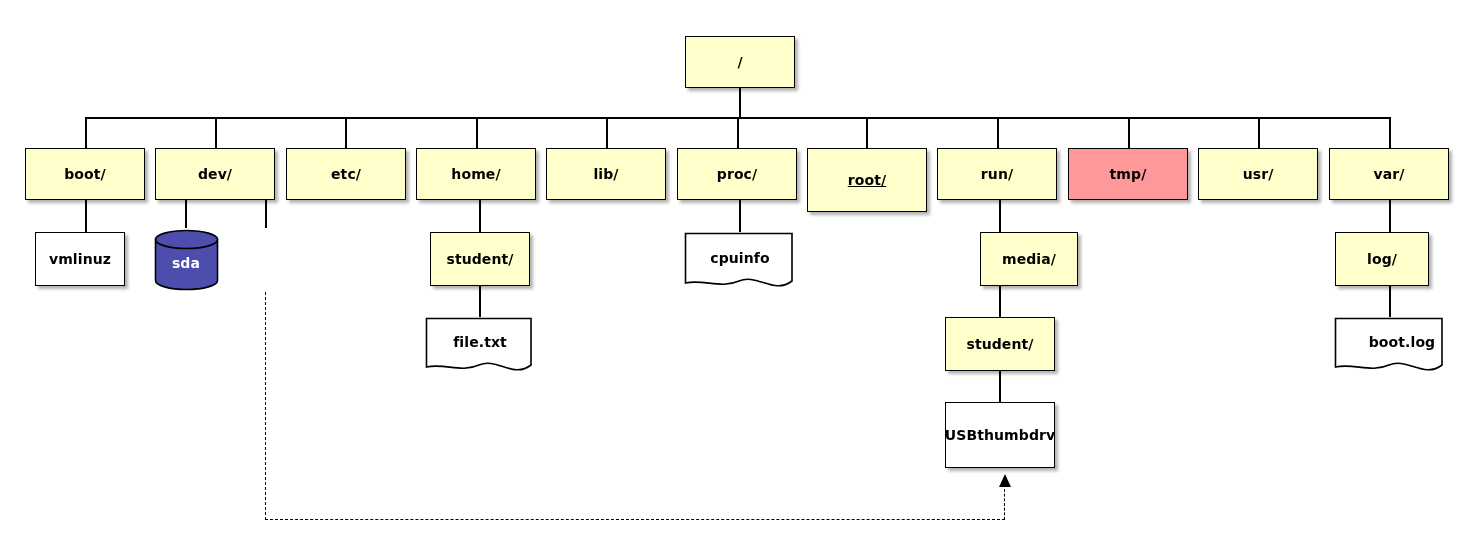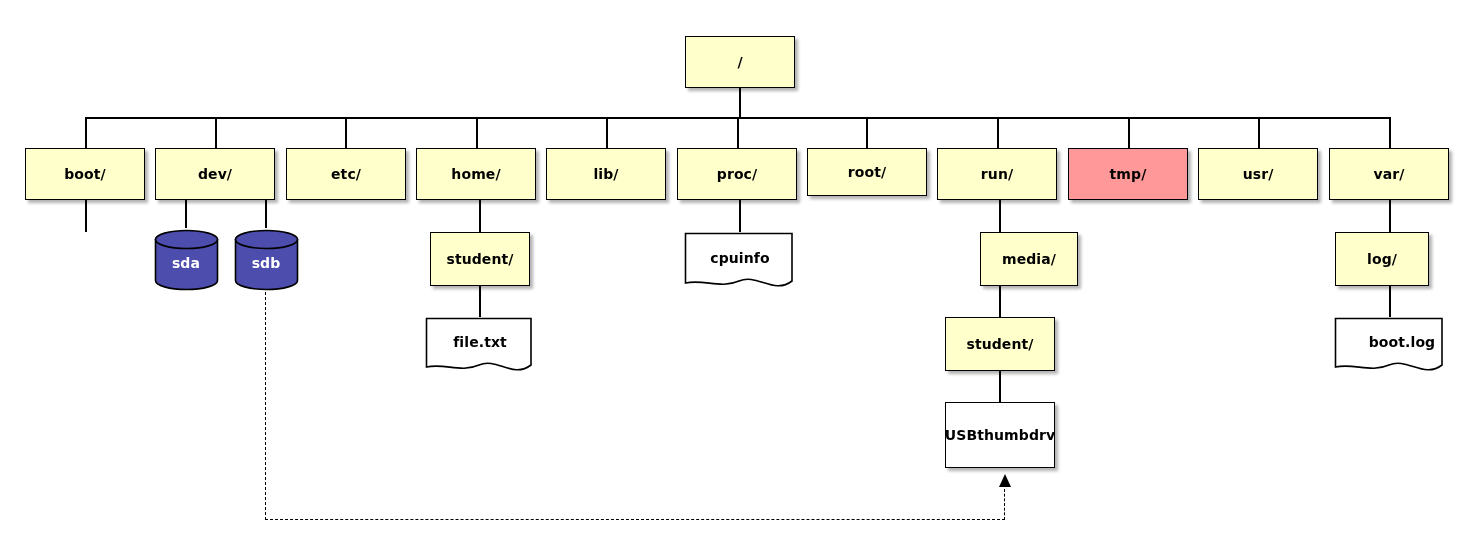--- a/index.html
+++ b/index.html
@@ -152,60 +152,54 @@
   </div>
   <div class="node rect" style="left:416px; top:148px; width:120px; height:52px;">
     <span>home/</span>
   </div>
   <div class="node rect" style="left:546px; top:148px; width:120px; height:52px;">
     <span>lib/</span>
   </div>
   <div class="node rect" style="left:677px; top:148px; width:120px; height:52px;">
     <span>proc/</span>
   </div>
-  <div class="node rect" style="left:807px; top:148px; width:120px; height:48px;">
+  <div class="node rect" style="left:807px; top:148px; width:120px; height:64px;text-decoration:underline;">
     <span>root/</span>
   </div>
   <div class="node rect" style="left:937px; top:148px; width:120px; height:52px;">
     <span>run/</span>
   </div>
   <div class="node rect alert" style="left:1068px; top:148px; width:120px; height:52px;">
     <span>tmp/</span>
   </div>
   <div class="node rect" style="left:1198px; top:148px; width:120px; height:52px;text-align:center;">
     <span>usr/</span>
   </div>
   <div class="node rect" style="left:1329px; top:148px; width:120px; height:52px;">
     <span>var/</span>
   </div>
 
   <div class="edge v" style="left:85px; top:200px; height:32px;"></div>
+  <div class="node rect plain" style="left:35px; top:232px; width:90px; height:54px;">
+    <span>vmlinuz</span>
+  </div>
 
   <div class="edge v" style="left:185px; top:200px; height:28px;"></div>
   <div class="edge v" style="left:265px; top:200px; height:28px;"></div>
 
   <div class="node cyl" style="left:153px; top:228px; width:66px; height:66px;">
     <svg class="cyl-svg" viewBox="0 0 66 66" preserveAspectRatio="none">
       <g transform="translate(1.5,1.5)">
         <path d="M1,10 L1,51 A31,9 0 0 0 63,51 L63,10 Z" fill="#4d4dae" stroke="#000000" stroke-width="1.6"></path>
         <ellipse cx="32" cy="10" rx="31" ry="9" fill="#4d4dae" stroke="#000000" stroke-width="1.6"></ellipse>
       </g>
     </svg>
     <span class="cyl-label">sda</span>
   </div>
 
-  <div class="node cyl" style="left:233px; top:228px; width:66px; height:66px;">
-    <svg class="cyl-svg" viewBox="0 0 66 66" preserveAspectRatio="none">
-      <g transform="translate(1.5,1.5)">
-        <path d="M1,10 L1,51 A31,9 0 0 0 63,51 L63,10 Z" fill="#4d4dae" stroke="#000000" stroke-width="1.6"></path>
-        <ellipse cx="32" cy="10" rx="31" ry="9" fill="#4d4dae" stroke="#000000" stroke-width="1.6"></ellipse>
-      </g>
-    </svg>
-    <span class="cyl-label">sdb</span>
-  </div>
 
   <div class="edge v" style="left:479px; top:200px; height:32px;"></div>
   <div class="node rect" style="left:430px; top:232px; width:100px; height:54px;">
     <span>student/</span>
   </div>
   <div class="edge v" style="left:479px; top:286px; height:31px;"></div>
   <div class="node doc" style="left:425px; top:317px; width:110px; height:60px;">
     <svg class="doc-svg" viewBox="0 0 110 60" preserveAspectRatio="none">
       <path d="M1.5,1.5 L106,1.5 L106,48 C88,62 72,40 54,48 C36,56 20,46 1.5,50 Z" fill="#ffffff" stroke="#000000" stroke-width="1.6"></path>
     </svg>

